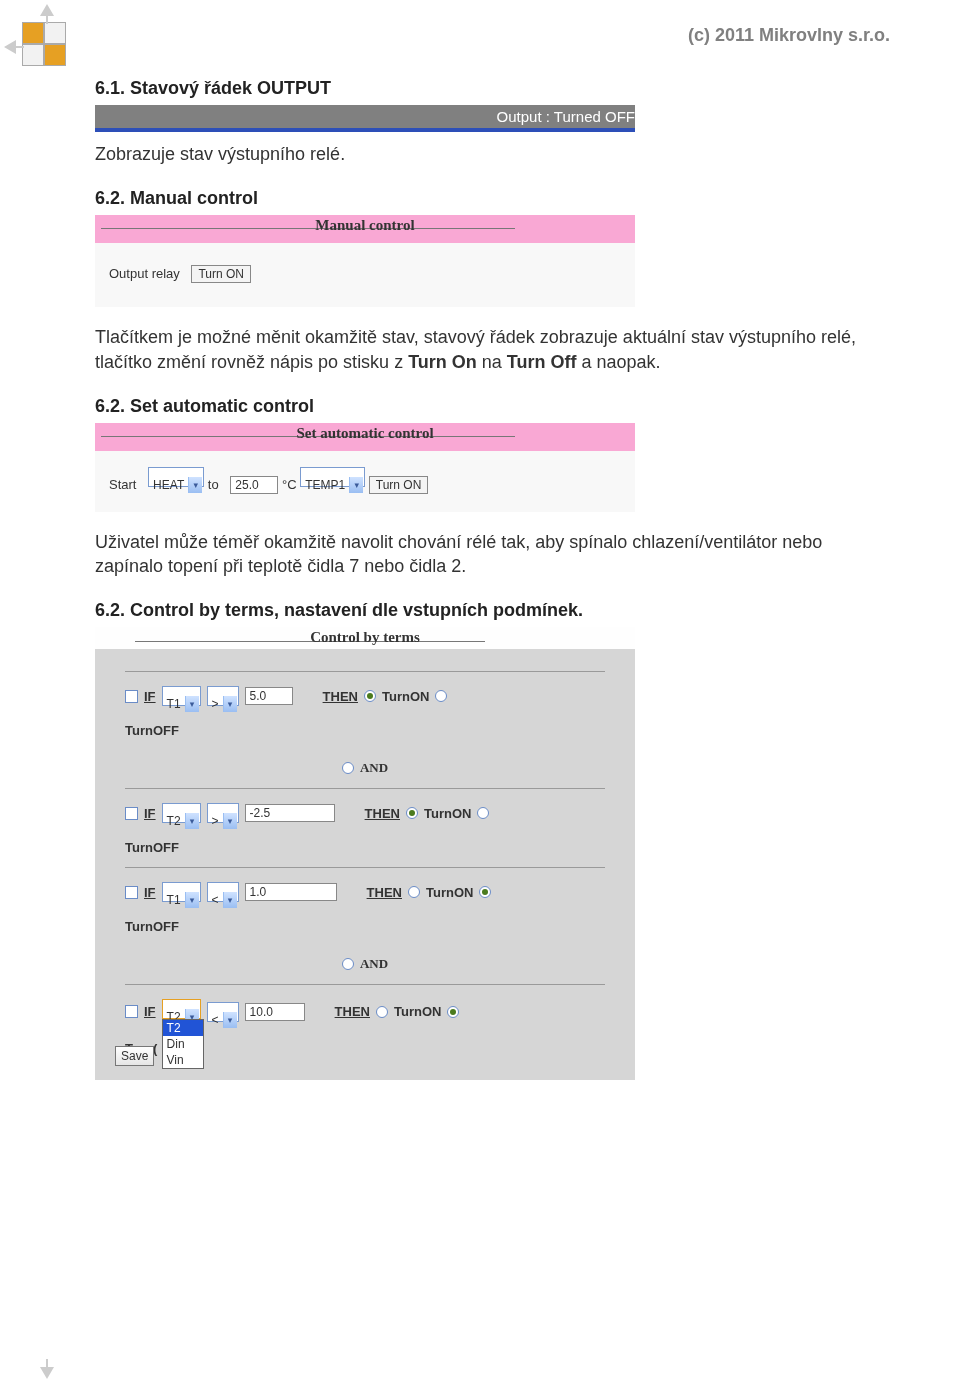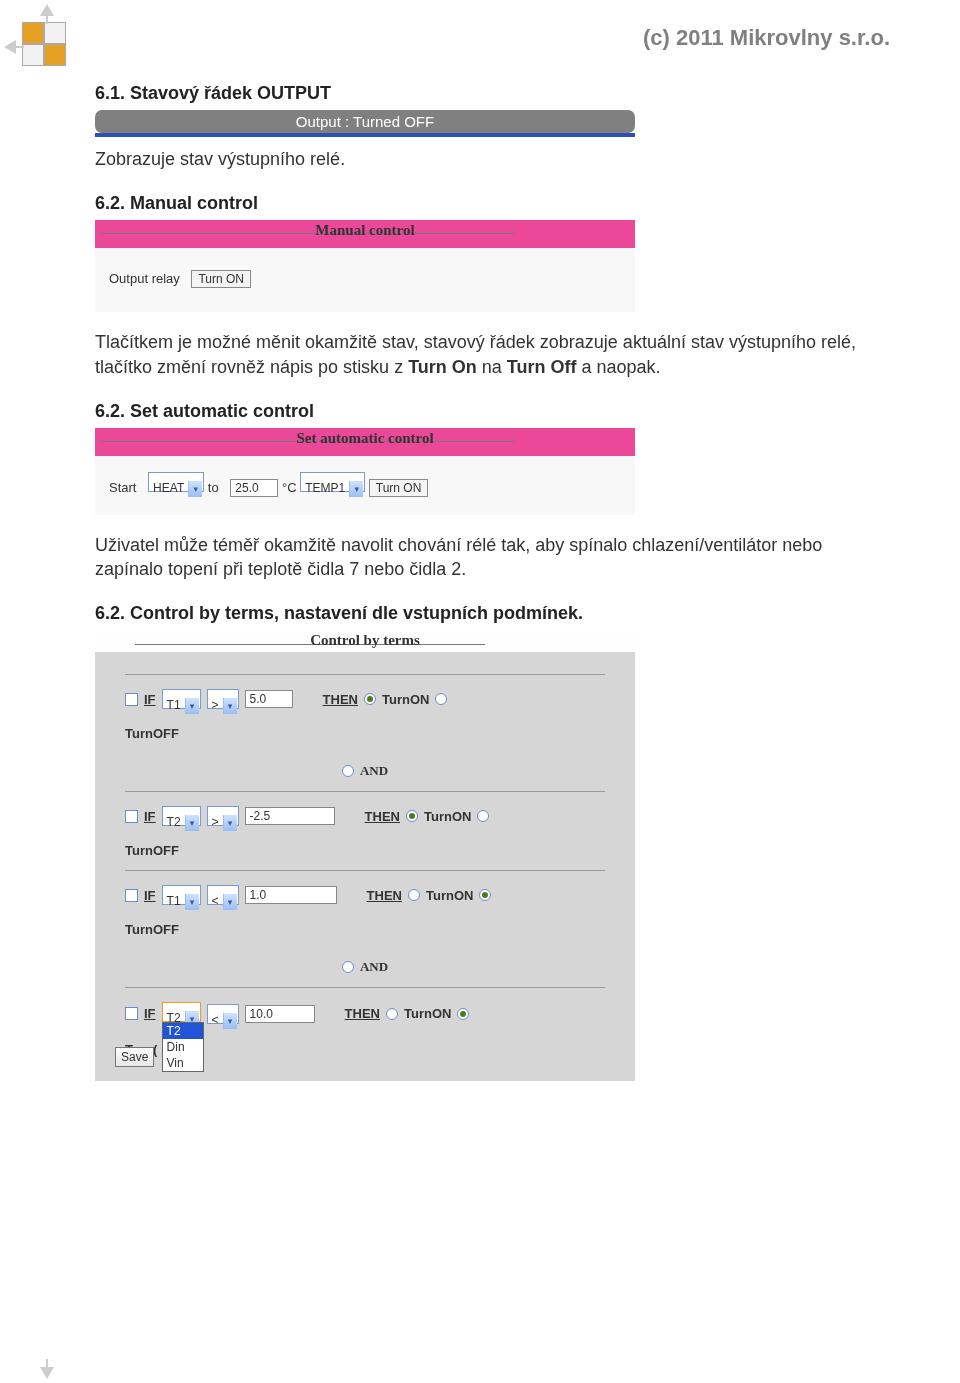--- a/index.html
+++ b/index.html
@@ -56,58 +56,57 @@
   }
   .arrow-stem-v { position:absolute; left:46px; width:2px; background:#ccc; }
   .arrow-stem-v.top { top:14px; height:10px; }
   .arrow-stem-v.bot { bottom:14px; height:10px; }
   .arrow-stem-h { position:absolute; top:46px; left:14px; height:2px; width:10px; background:#ccc; }
 
   .header-copyright {
     text-align: right;
     color: #808080;
     font-weight: bold;
-    font-size: 22px;
+    font-size: 18px;
     margin-bottom: 32px;
   }
 
   h3.section {
     font-size: 18px;
     font-weight: bold;
     color: #222;
     margin: 20px 0 6px 0;
   }
   p.body-text {
     margin: 10px 0 22px 0;
     line-height: 1.35;
     font-size: 18px;
   }
   b { font-weight: bold; }
 
   
   .panel {
-    background: #ec4899;
+    background: #f9a8d4;
     border: 0;
     margin: 6px 0 18px 0;
     width: 540px;
   }
 
   .status-bar {
     width: 540px;
     margin: 4px 0 6px 0;
     border: 0;
   }
   .status-bar .gray-strip {
     background: #808080;
     color: #fff;
-    text-align: center;
+    text-align: right;
     font-size: 15px;
     padding: 3px 0;
     font-family: Arial, sans-serif;
-    border-radius: 7px;
   }
   .status-bar .blue-line {
     height: 4px; background: #2d4fb8;
   }
 
   .panel-title {
     text-align: center;
     font-family: "Times New Roman", serif;
     font-weight: bold;
     font-size: 15px;
@@ -137,24 +136,25 @@
     display: inline-block;
     border: 1px solid #888;
     background: #f4f4f4;
     padding: 1px 6px;
     font-family: Arial, sans-serif;
     font-size: 12px;
     cursor: pointer;
   }
   .select {
     display: inline-flex;
+    align-items: center;
     border: 1px solid #7a9bd0;
     background: #fff;
     font-size: 12px;
-    padding: 8px 1px 0 4px;
+    padding: 16px 1px 0 4px;
     height: 20px;
   }
   .select .chev {
     margin-left: 4px;
     width: 14px; height: 16px;
     background: linear-gradient(#cfe2ff,#9abef2);
     display: inline-flex; align-items:center; justify-content:center;
     font-size: 9px; color: #3b5b9a;
     border-left: 1px solid #9abef2;
   }
@@ -416,21 +416,21 @@
             <div class="dropdown-list">
               <div class="opt sel">T2</div>
               <div class="opt">Din</div>
               <div class="opt">Vin</div>
             </div>
           </span>
           <span class="select">
               <span>&lt;</span>
               <span class="chev">▾</span>
             </span>
-          <span class="input-text" style="width:70px">10.0</span>
+          <span class="input-text" style="width:60px">10.0</span>
           <span style="width:18px"></span>
           <span class="THEN">THEN</span>
           <span class="radio"></span>
           <b>TurnON</b>
           <span class="radio on"></span>
         </div>
         <div class="term-sub" style="margin-left:0">Turn(</div>
         <span class="save-btn">Save</span>
       </div>
 

